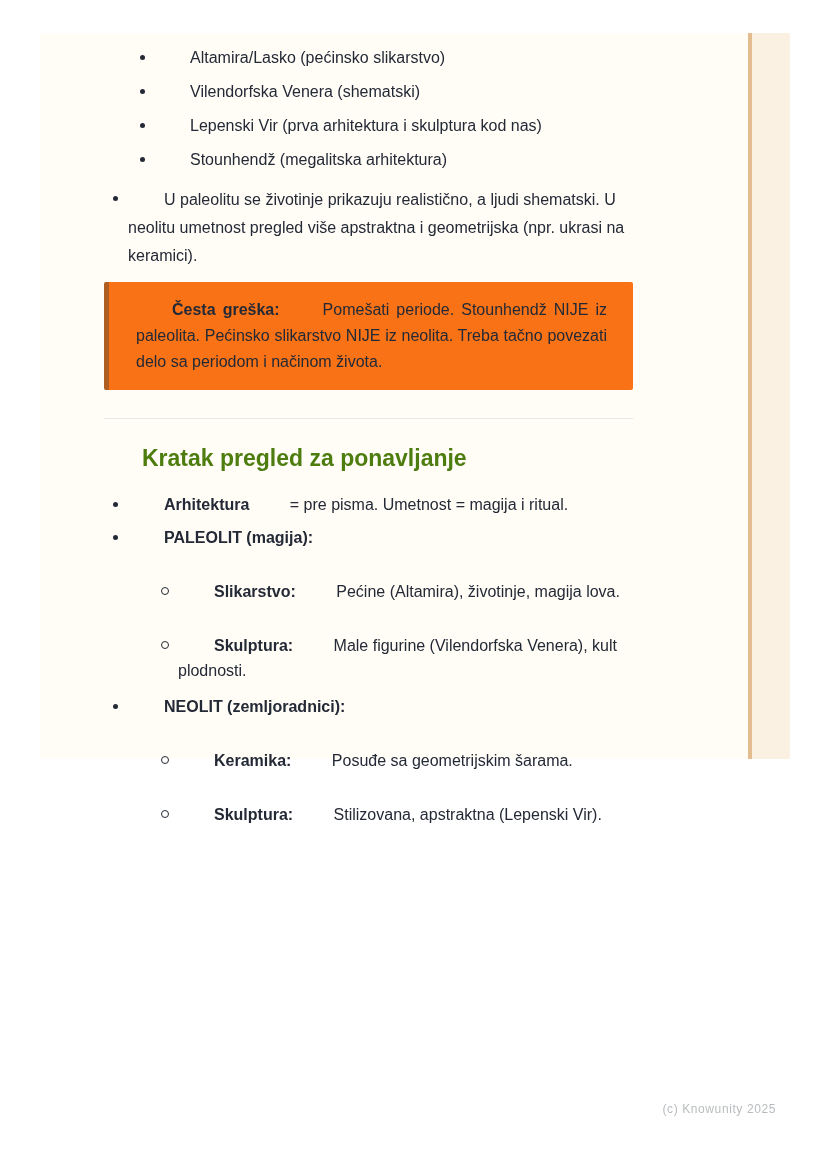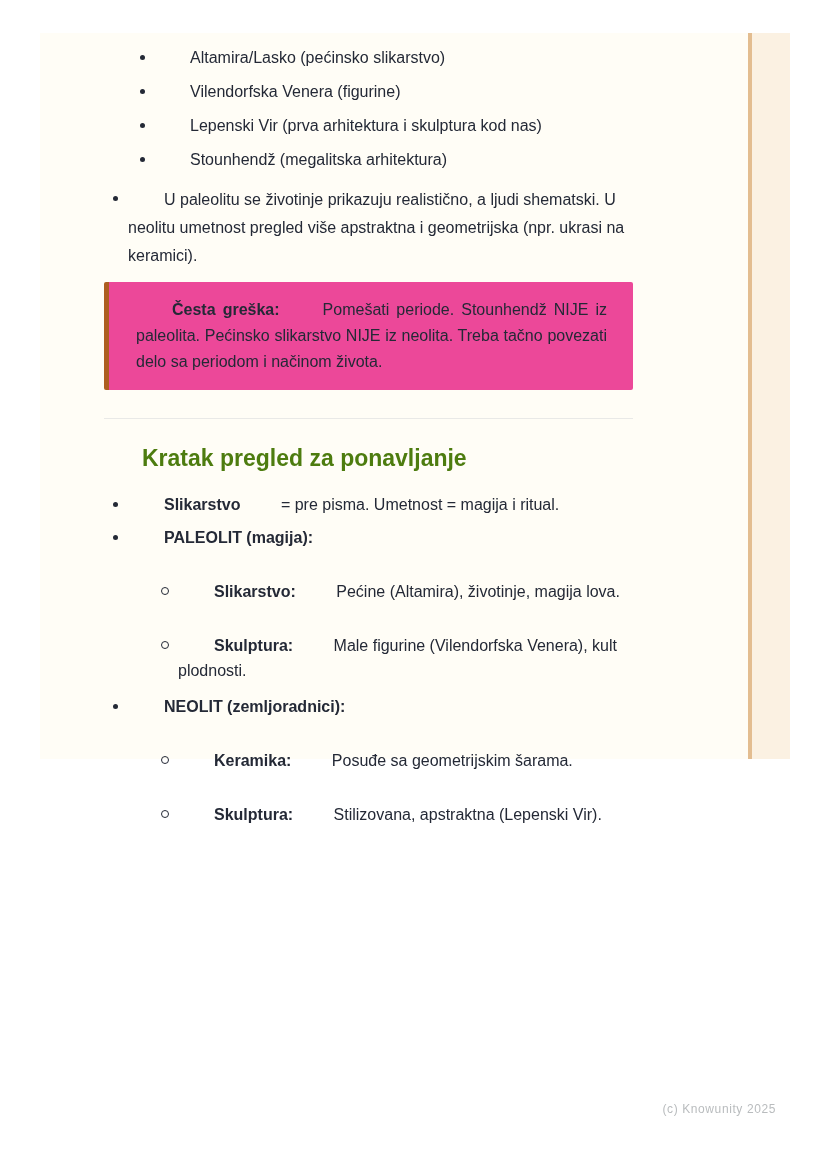--- a/index.html
+++ b/index.html
@@ -57,21 +57,21 @@
     border: 1.5px solid #242936; background: transparent;
   }
 
   .note-item { margin-top: 14px; }
   .note-item > li { line-height: 28px; }
 
   b, .bold { font-weight: 700; }
 
   .callout {
     margin-top: 12px;
-    background: #ec4899;
+    background: #f97316;
     border-left: 5px solid #ad5e20;
     border-radius: 2px;
     padding: 15px 26px 15px 27px;
     line-height: 26px;
     text-align: justify;
   }
 
   .divider {
     margin-top: 28px;
     height: 1px; background: #e9e9e7;
@@ -95,40 +95,40 @@
 </head>
 <body>
 
 <div class="stage">
 
   <div class="card">
     <div class="content">
 
       <ul class="lvl2">
         <li><span>Altamira/Lasko (pećinsko slikarstvo)</span></li>
-        <li><span>Vilendorfska Venera (figurine)</span></li>
+        <li><span>Vilendorfska Venera (shematski)</span></li>
         <li><span>Lepenski Vir (prva arhitektura i skulptura kod nas)</span></li>
         <li><span>Stounhendž (megalitska arhitektura)</span></li>
       </ul>
 
       <ul class="lvl1 note-item">
         <li><span>U paleolitu se životinje prikazuju realistično, a ljudi shematski. U neolitu umetnost pregled više apstraktna i geometrijska (npr. ukrasi na keramici).</span></li>
       </ul>
 
       <div class="callout">
         <span class="bold">Česta greška:</span><span> Pomešati periode. Stounhendž NIJE iz paleolita. Pećinsko slikarstvo NIJE iz neolita. Treba tačno povezati delo sa periodom i načinom života.</span>
       </div>
 
       <div class="divider"></div>
 
       <h2 class="review-heading">Kratak pregled za ponavljanje</h2>
 
       <ul class="lvl1 review-list">
         <li>
-          <span class="bold">Slikarstvo</span><span> = pre pisma. Umetnost = magija i ritual.</span>
+          <span class="bold">Arhitektura</span><span> = pre pisma. Umetnost = magija i ritual.</span>
         </li>
         <li>
           <span class="bold">PALEOLIT (magija):</span><span></span>
           <ul class="sub">
             <li>
               <span class="bold">Slikarstvo:</span><span> Pećine (Altamira), životinje, magija lova.</span>
             </li>
             <li>
               <span class="bold">Skulptura:</span><span> Male figurine (Vilendorfska Venera), kult plodnosti.</span>
             </li>

